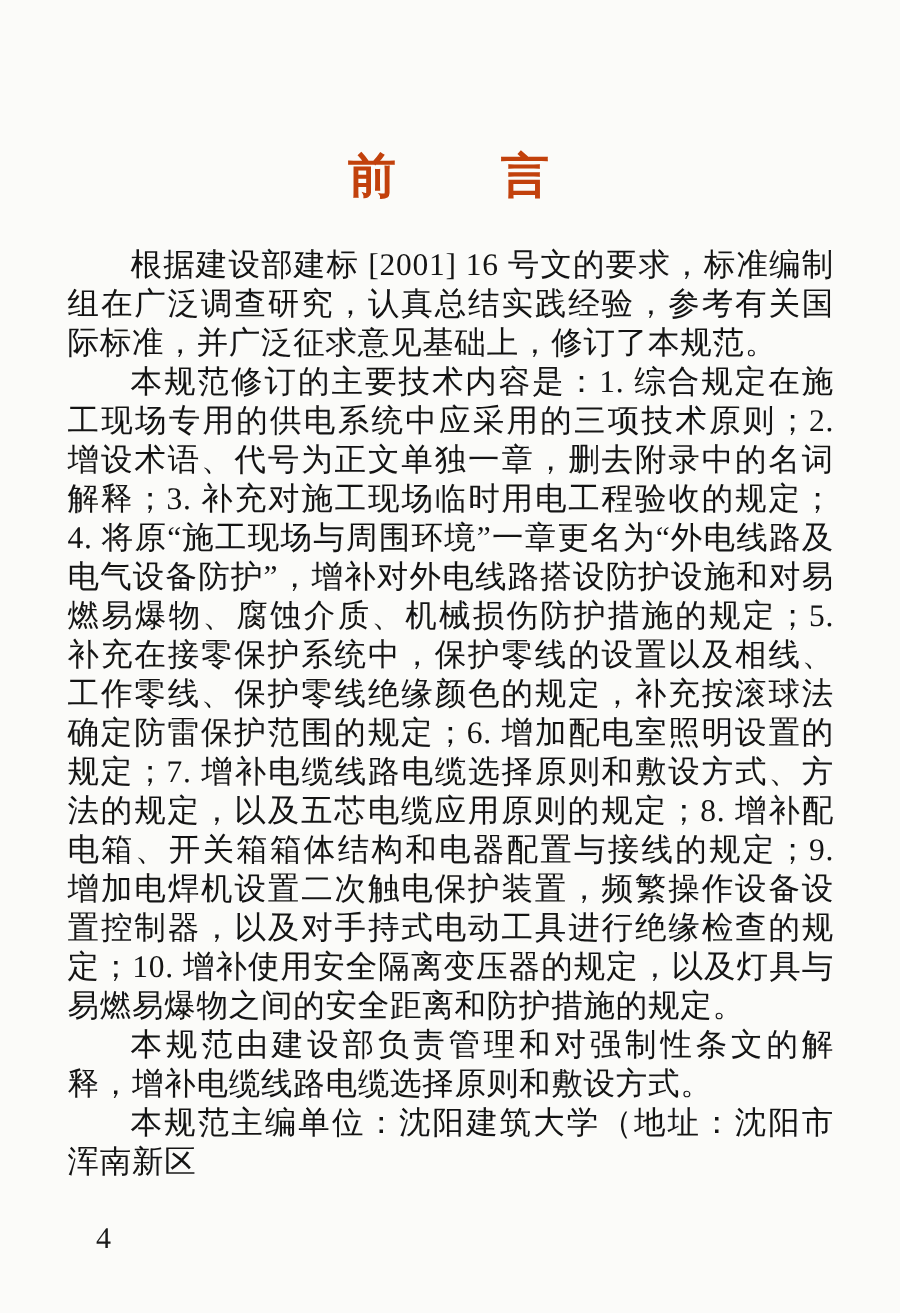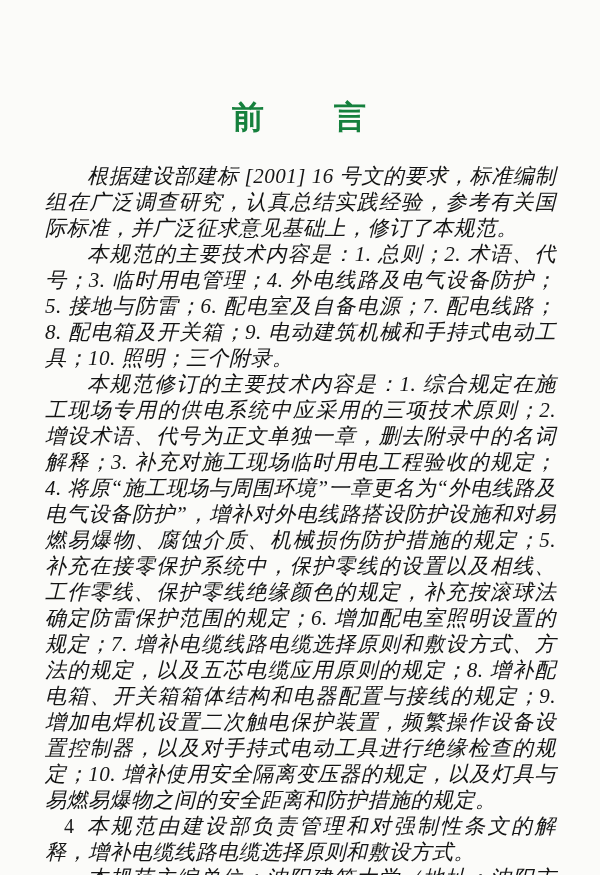--- a/index.html
+++ b/index.html
@@ -22,55 +22,53 @@
   .title {
     position: absolute;
     top: 96px;
     left: 0;
     width: 100%;
     margin: 0;
     text-align: center;
     font-size: 32px;
     font-weight: bold;
     letter-spacing: 2px;
-    color: #15803d;
+    color: #c2410c;
   }
   .body-text {
     position: absolute;
     top: 163px;
     left: 45px;
     width: 511px;
     font-size: 21px;
     line-height: 26px;
     text-align: justify;
     text-justify: inter-character;
     letter-spacing: 0.5px;
   }
   .para {
     margin: 0;
     padding: 0;
     text-indent: 2em;
-    font-style: italic;
   }
   .page-number {
     position: absolute;
     left: 64px;
     top: 815px;
     font-size: 20px;
     color: #1a1a1a;
   }
 </style>
 </head>
 <body>
 
 <div class="page">
   <h1 class="title">前　　言</h1>
 
   <div class="body-text">
     <p class="para">根据建设部建标 [2001] 16 号文的要求，标准编制组在广泛调查研究，认真总结实践经验，参考有关国际标准，并广泛征求意见基础上，修订了本规范。</p>
-    <p class="para">本规范的主要技术内容是：1. 总则；2. 术语、代号；3. 临时用电管理；4. 外电线路及电气设备防护；5. 接地与防雷；6. 配电室及自备电源；7. 配电线路；8. 配电箱及开关箱；9. 电动建筑机械和手持式电动工具；10. 照明；三个附录。</p>
     <p class="para">本规范修订的主要技术内容是：1. 综合规定在施工现场专用的供电系统中应采用的三项技术原则；2. 增设术语、代号为正文单独一章，删去附录中的名词解释；3. 补充对施工现场临时用电工程验收的规定；4. 将原“施工现场与周围环境”一章更名为“外电线路及电气设备防护”，增补对外电线路搭设防护设施和对易燃易爆物、腐蚀介质、机械损伤防护措施的规定；5. 补充在接零保护系统中，保护零线的设置以及相线、工作零线、保护零线绝缘颜色的规定，补充按滚球法确定防雷保护范围的规定；6. 增加配电室照明设置的规定；7. 增补电缆线路电缆选择原则和敷设方式、方法的规定，以及五芯电缆应用原则的规定；8. 增补配电箱、开关箱箱体结构和电器配置与接线的规定；9. 增加电焊机设置二次触电保护装置，频繁操作设备设置控制器，以及对手持式电动工具进行绝缘检查的规定；10. 增补使用安全隔离变压器的规定，以及灯具与易燃易爆物之间的安全距离和防护措施的规定。</p>
     <p class="para">本规范由建设部负责管理和对强制性条文的解释，增补电缆线路电缆选择原则和敷设方式。</p>
     <p class="para">本规范主编单位：沈阳建筑大学（地址：沈阳市浑南新区</p>
   </div>
 
   <div class="page-number">4</div>
 </div>
 
 </body></html>

